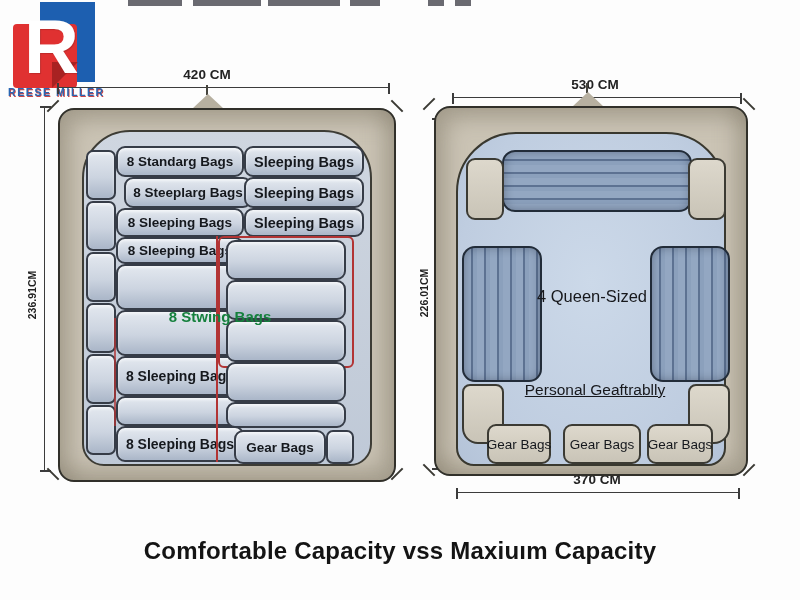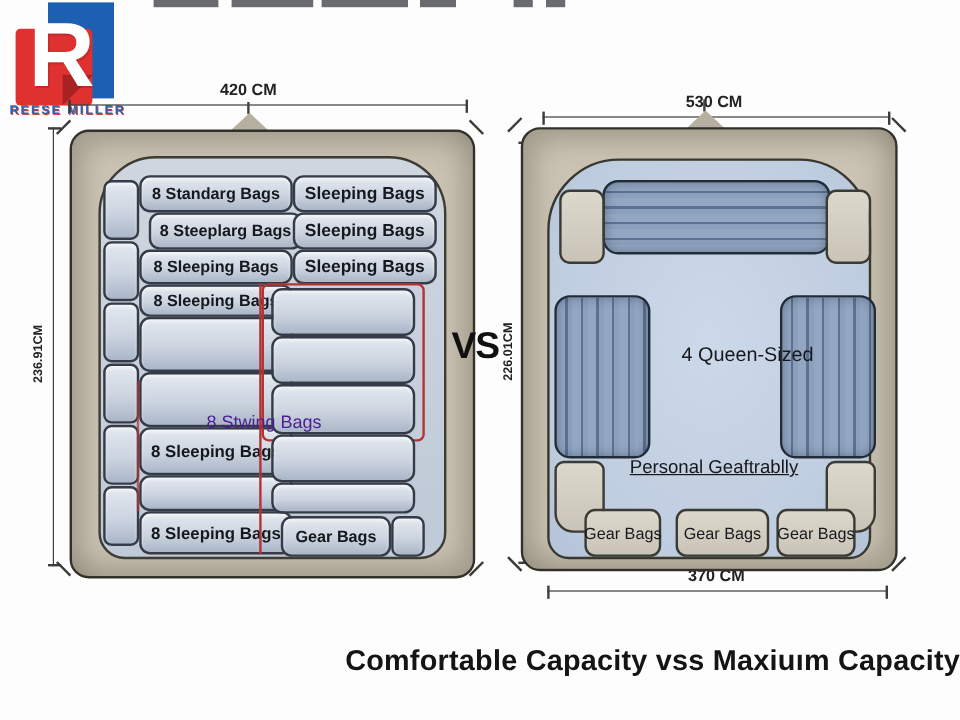--- a/index.html
+++ b/index.html
@@ -52,28 +52,28 @@
   .bag.small{border-radius:7px;}
   .tanbox{position:absolute;background:linear-gradient(180deg,#ddd8cc,#c9c4b7);border:2px solid #3b3a33;
        border-radius:9px;display:flex;align-items:center;justify-content:center;
        font-size:13.5px;font-weight:500;color:#15181d;white-space:nowrap;}
   .mattress{position:absolute;border:2px solid #222c39;border-radius:13px;
        box-shadow:inset 0 0 10px rgba(20,30,45,.35);}
   .ribs-h{background:repeating-linear-gradient(180deg,#93a7c2 0 7px,#5d7292 7px 9px,#8ba0bc 9px 13px);}
   .ribs-v{background:repeating-linear-gradient(90deg,#93a7c2 0 7px,#5d7292 7px 9px,#8ba0bc 9px 13px);}
   .redline{position:absolute;border-left:2px solid #b23434;width:0;}
   .redrect{position:absolute;border:2px solid #b23434;border-radius:6px;}
-  .overlay-label{position:absolute;font-size:15px;font-weight:400;color:#4c1d95;text-align:center;
-       white-space:nowrap;margin-top:36px;}
+  .overlay-label{position:absolute;font-size:15px;font-weight:700;color:#15803d;text-align:center;
+       white-space:nowrap;}
 
   .vs{position:absolute;left:364px;top:270px;width:64px;text-align:center;
       font-size:31px;font-weight:900;letter-spacing:-1px;color:#101010;}
 
   .center-text{position:absolute;text-align:center;color:#17181c;}
-  .caption{position:absolute;left:0;top:537px;width:800px;text-align:right;
+  .caption{position:absolute;left:0;top:537px;width:800px;text-align:center;
            font-size:24px;font-weight:700;color:#141414;letter-spacing:.2px;}
 </style>
 </head>
 <body>
 
 <div id="canvas">
 
   <div class="frag" style="left:128px;width:54px;"></div>
   <div class="frag" style="left:193px;width:68px;"></div>
   <div class="frag" style="left:268px;width:72px;"></div>
@@ -132,21 +132,20 @@
   <div class="bag" style="left:226px;top:280px;width:116px;height:36px;"></div>
   <div class="bag" style="left:226px;top:320px;width:116px;height:38px;"></div>
   <div class="bag" style="left:226px;top:362px;width:116px;height:36px;"></div>
   <div class="bag" style="left:226px;top:402px;width:116px;height:22px;"></div>
 
   <div class="overlay-label" style="left:150px;top:308px;width:140px;">8 Stwing Bags</div>
 
   <div class="bag" style="left:234px;top:430px;width:88px;height:30px;font-size:13.5px;">Gear Bags</div>
   <div class="bag small" style="left:326px;top:430px;width:24px;height:30px;"></div>
 
-  <div class="vs">VS</div>
 
   <div class="dim-h" style="left:452px;top:97px;width:290px;"></div>
   <div class="dim-label" style="left:545px;top:77px;width:100px;">530 CM</div>
   <div class="dim-v" style="left:436px;top:118px;height:352px;"></div>
   <div class="dim-label-v" style="left:390px;top:286px;width:70px;height:14px;">226.01CM</div>
   <div class="dim-h" style="left:456px;top:492px;width:284px;"></div>
   <div class="dim-label" style="left:547px;top:472px;width:100px;">370 CM</div>
 
   <div class="pole" style="left:586px;top:83px;"></div>
   <div class="peak" style="left:572px;top:92px;"></div>
@@ -160,21 +159,21 @@
 
   <div class="mattress ribs-h" style="left:502px;top:150px;width:186px;height:58px;"></div>
   <div class="mattress ribs-v" style="left:462px;top:246px;width:76px;height:132px;"></div>
   <div class="mattress ribs-v" style="left:650px;top:246px;width:76px;height:132px;"></div>
 
   <div class="tanbox" style="left:466px;top:158px;width:34px;height:58px;"></div>
   <div class="tanbox" style="left:688px;top:158px;width:34px;height:58px;"></div>
   <div class="tanbox" style="left:462px;top:384px;width:38px;height:56px;border-radius:8px 8px 8px 16px;"></div>
   <div class="tanbox" style="left:688px;top:384px;width:38px;height:56px;border-radius:8px 8px 16px 8px;"></div>
 
-  <div class="center-text" style="left:512px;top:286px;width:160px;font-size:16.5px;font-weight:500;line-height:1.25;padding-left:31px;">
+  <div class="center-text" style="left:512px;top:286px;width:160px;font-size:16.5px;font-weight:500;line-height:1.25;">
     <div>4 Queen-Sized</div>
   </div>
   <div class="center-text" style="left:500px;top:381px;width:190px;font-size:15.5px;font-weight:500;text-decoration:underline;">Personal Geaftrablly</div>
 
   <div class="tanbox" style="left:487px;top:424px;width:60px;height:36px;">Gear Bags</div>
   <div class="tanbox" style="left:563px;top:424px;width:74px;height:36px;">Gear Bags</div>
   <div class="tanbox" style="left:647px;top:424px;width:62px;height:36px;">Gear Bags</div>
 
   <div class="caption">Comfortable Capacity vss Maxiuım Capacity</div>
 </div>

